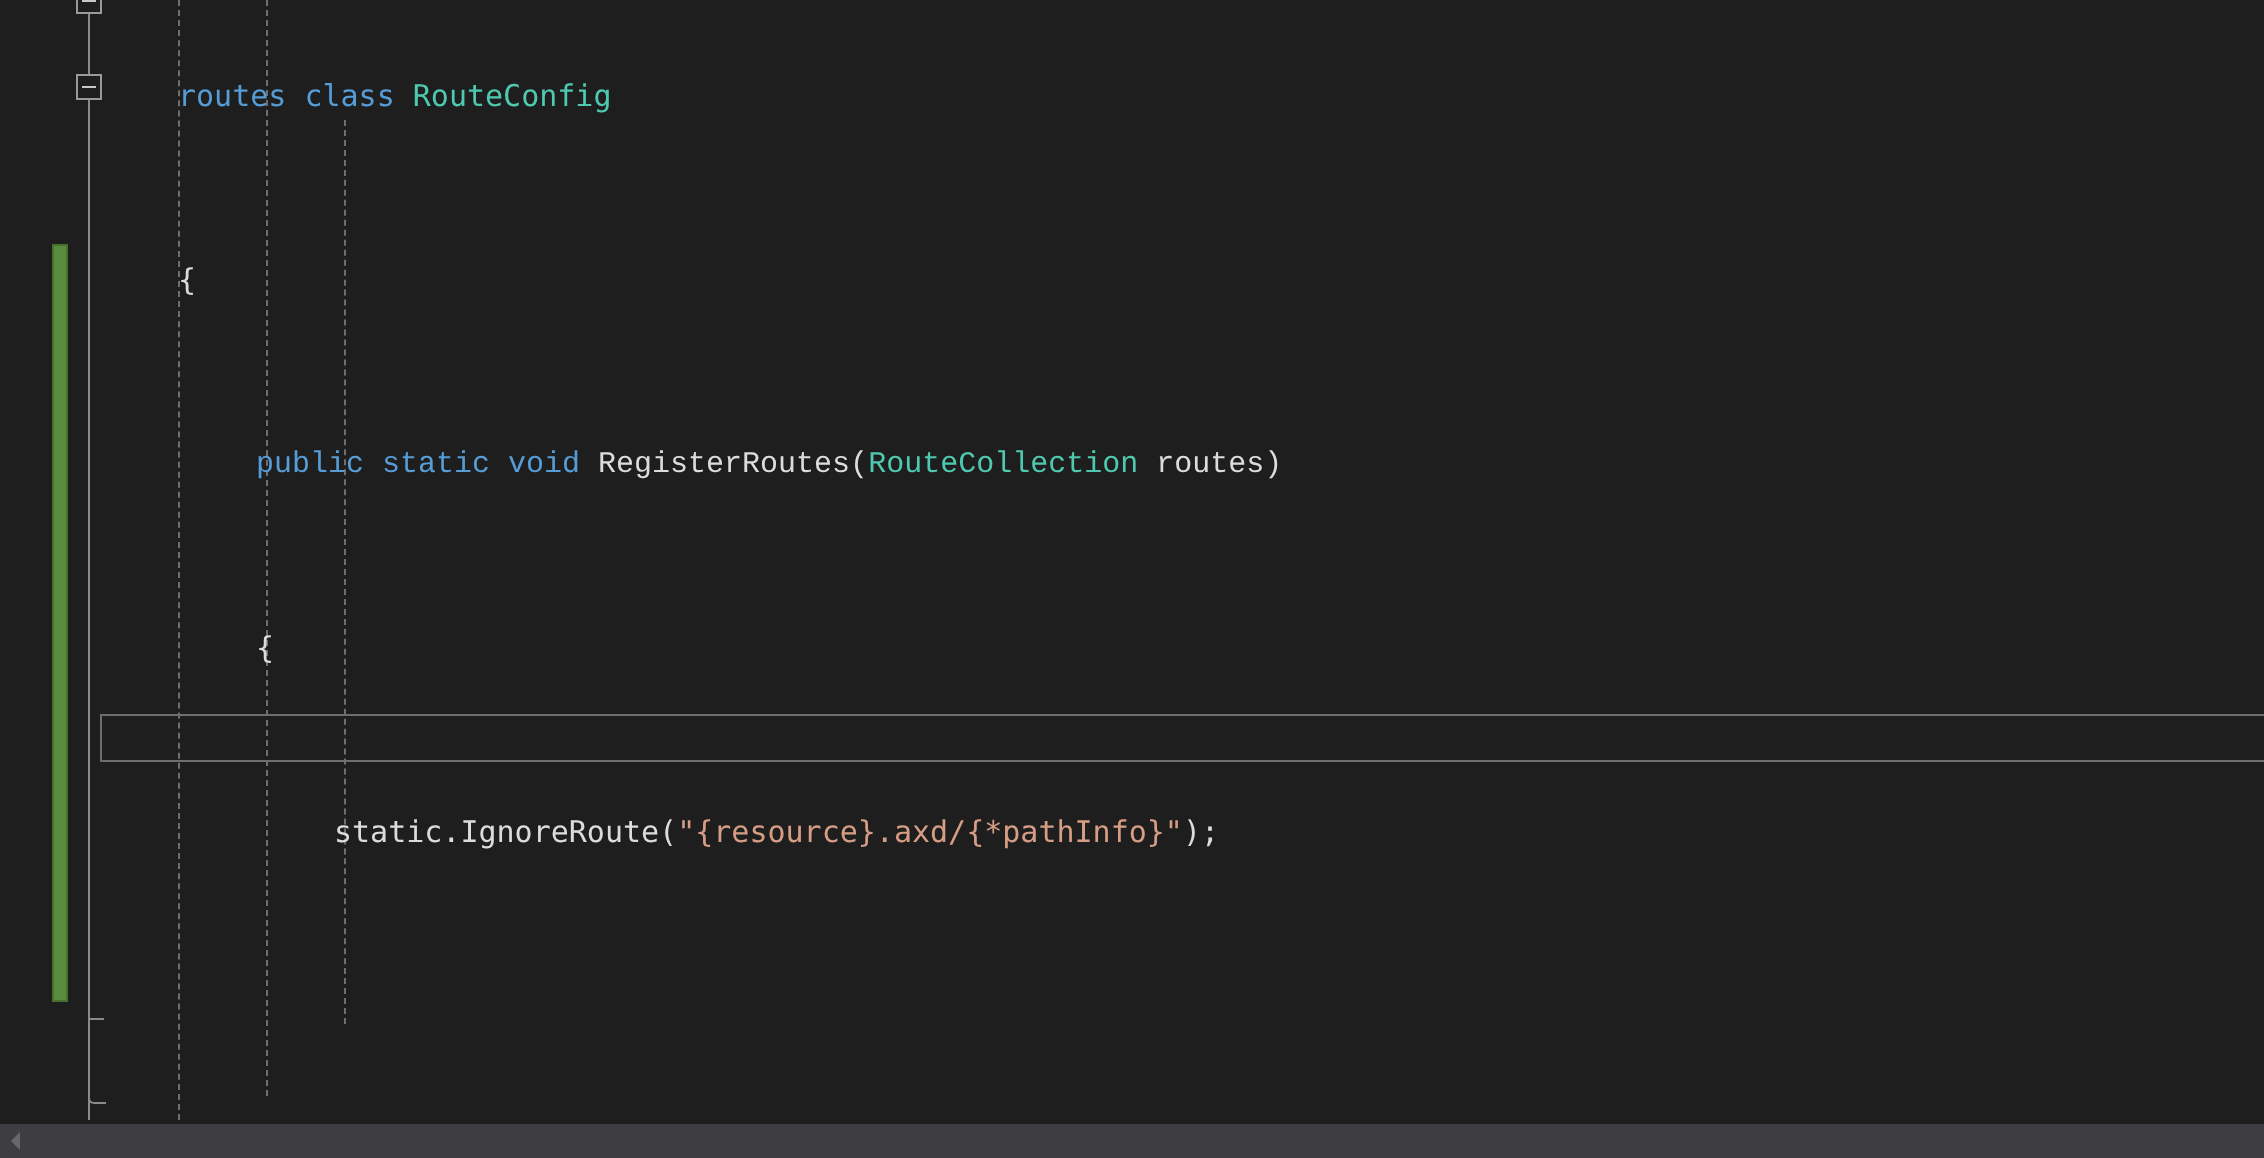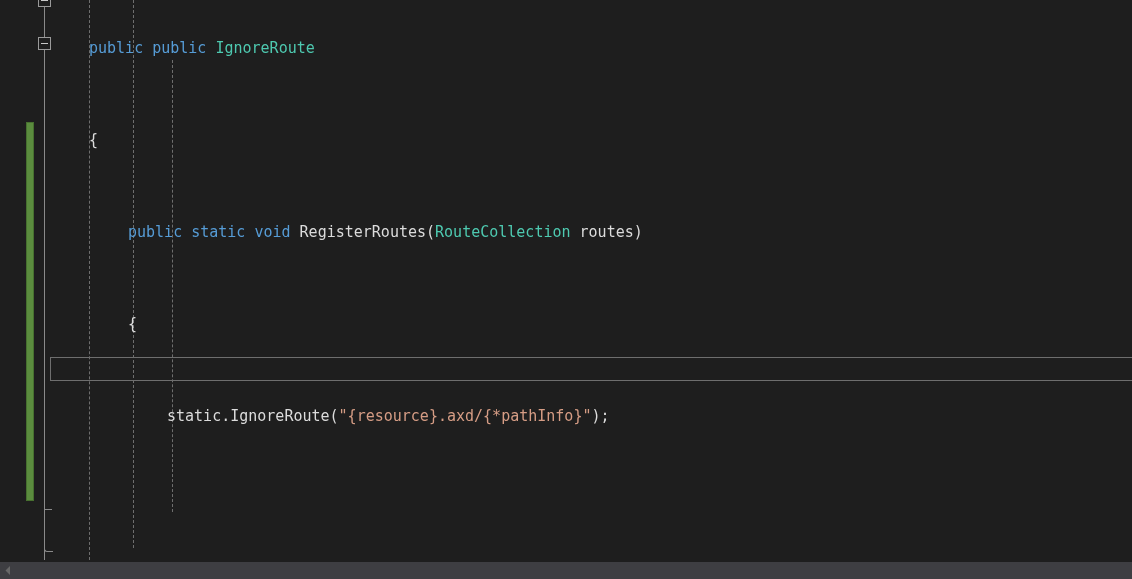--- a/index.html
+++ b/index.html
@@ -89,25 +89,25 @@
   <div class="outline-tick" style="top:509px;"></div>
   <div class="outline-hook" style="top:543px;"></div>
 
   <div class="change-bar" style="top:122px;height:379px;"></div>
 
   <div class="indent-guide" style="left:89px;top:0;height:560px;"></div>
   <div class="indent-guide" style="left:133px;top:0;height:548px;"></div>
   <div class="indent-guide" style="left:172px;top:60px;height:452px;"></div>
 
   <div class="code">
-    <div class="ln" style="padding-left:89px;"><span class="kw">public public</span> <span class="type">IgnoreRoute</span></div>
+    <div class="ln" style="padding-left:89px;"><span class="kw">routes class</span> <span class="type">RouteConfig</span></div>
 
     <div class="ln" style="padding-left:89px;"><span class="punct">{</span></div>
 
-    <div class="ln" style="padding-left:128px;"><span class="kw">public static void</span><span class="pln"> RegisterRoutes(</span><span class="type">RouteCollection</span><span class="pln"> routes)</span></div>
+    <div class="ln" style="padding-left:128px;font-family:Liberation Mono, monospace;"><span class="kw">public static void</span><span class="pln"> RegisterRoutes(</span><span class="type">RouteCollection</span><span class="pln"> routes)</span></div>
 
     <div class="ln" style="padding-left:128px;"><span class="punct">{</span></div>
 
     <div class="ln" style="padding-left:167px;"><span class="pln">static.IgnoreRoute(</span><span class="str">"{resource}.axd/{*pathInfo}"</span><span class="pln">);</span></div>
 
     <div class="ln"></div>
     <div class="ln"></div>
     
 
     

